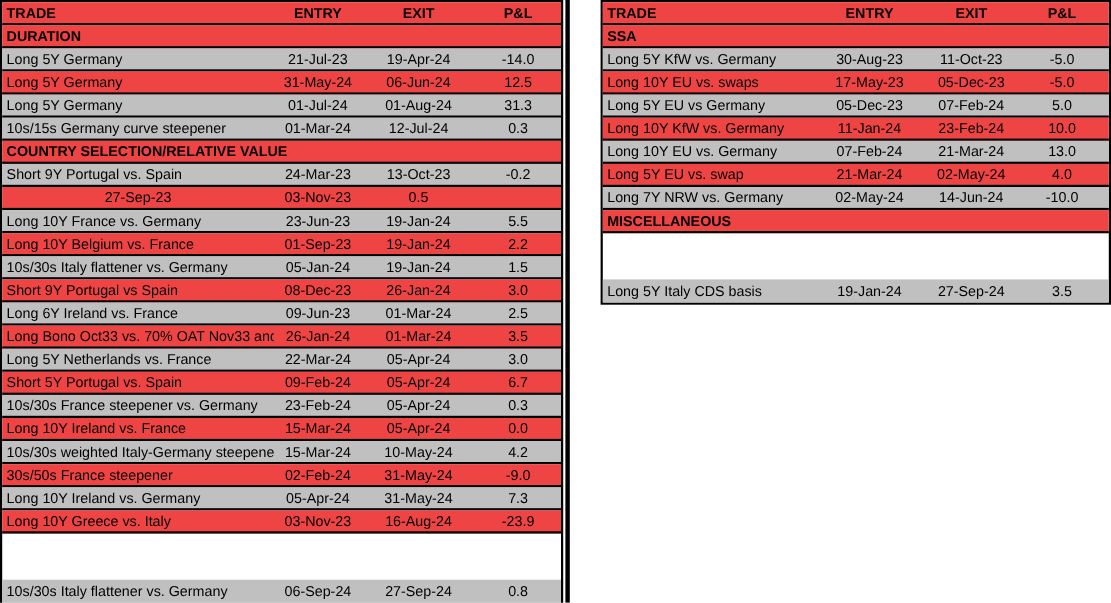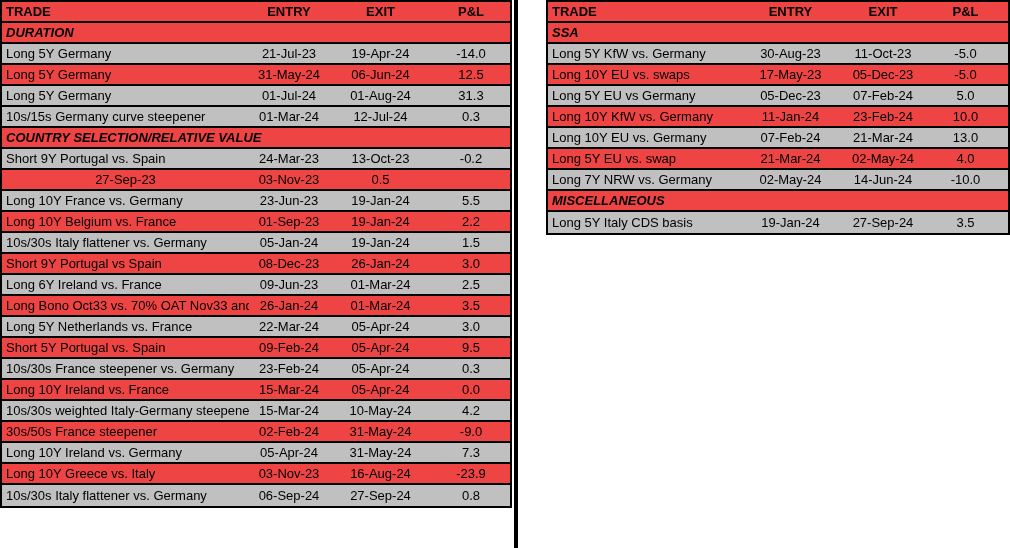--- a/index.html
+++ b/index.html
@@ -40,38 +40,38 @@
   }
   .row {
     display: grid;
     height: 21px;
     box-sizing: border-box;
     border-bottom: 2px solid #000000;
     align-items: center;
     overflow: hidden;
     background: #ef4444;
   }
-  .row:last-child { border-bottom: none; }
+  .row:last-child { border-bottom: none; margin-top: 42px; }
   #left-table .row  { grid-template-columns: 1fr 80px 103px 78px; }
   #right-table .row { grid-template-columns: 1fr 105px 80px 85px; }
   .row.shaded { background: #c0c0c0; }
   .cell {
     font-size: 13px;
     line-height: 17px;
     padding: 0 4px;
     white-space: nowrap;
     overflow: hidden;
     box-sizing: border-box;
   }
   .cell.entry, .cell.exit, .cell.pnl {
     text-align: center;
     padding: 0;
   }
   .bold { font-weight: bold; }
-  .section-row .cell { grid-column: 1 / -1; font-style: italic; }
+  .section-row .cell { grid-column: 1 / -1; }
 </style>
 </head>
 <body>
 
 <div class="trade-table" id="left-table">
     <div class="row header-row">
       <div class="cell trade bold">TRADE</div>
       <div class="cell entry bold">ENTRY</div>
       <div class="cell exit bold">EXIT</div>
       <div class="cell pnl bold">P&amp;L</div>
@@ -156,21 +156,21 @@
     <div class="row data-row shaded">
       <div class="cell trade">Long 5Y Netherlands vs. France</div>
       <div class="cell entry">22-Mar-24</div>
       <div class="cell exit">05-Apr-24</div>
       <div class="cell pnl">3.0</div>
     </div>
     <div class="row data-row">
       <div class="cell trade">Short 5Y Portugal vs. Spain</div>
       <div class="cell entry">09-Feb-24</div>
       <div class="cell exit">05-Apr-24</div>
-      <div class="cell pnl">9.5</div>
+      <div class="cell pnl">6.7</div>
     </div>
     <div class="row data-row shaded">
       <div class="cell trade">10s/30s France steepener vs. Germany</div>
       <div class="cell entry">23-Feb-24</div>
       <div class="cell exit">05-Apr-24</div>
       <div class="cell pnl">0.3</div>
     </div>
     <div class="row data-row">
       <div class="cell trade">Long 10Y Ireland vs. France</div>
       <div class="cell entry">15-Mar-24</div>

